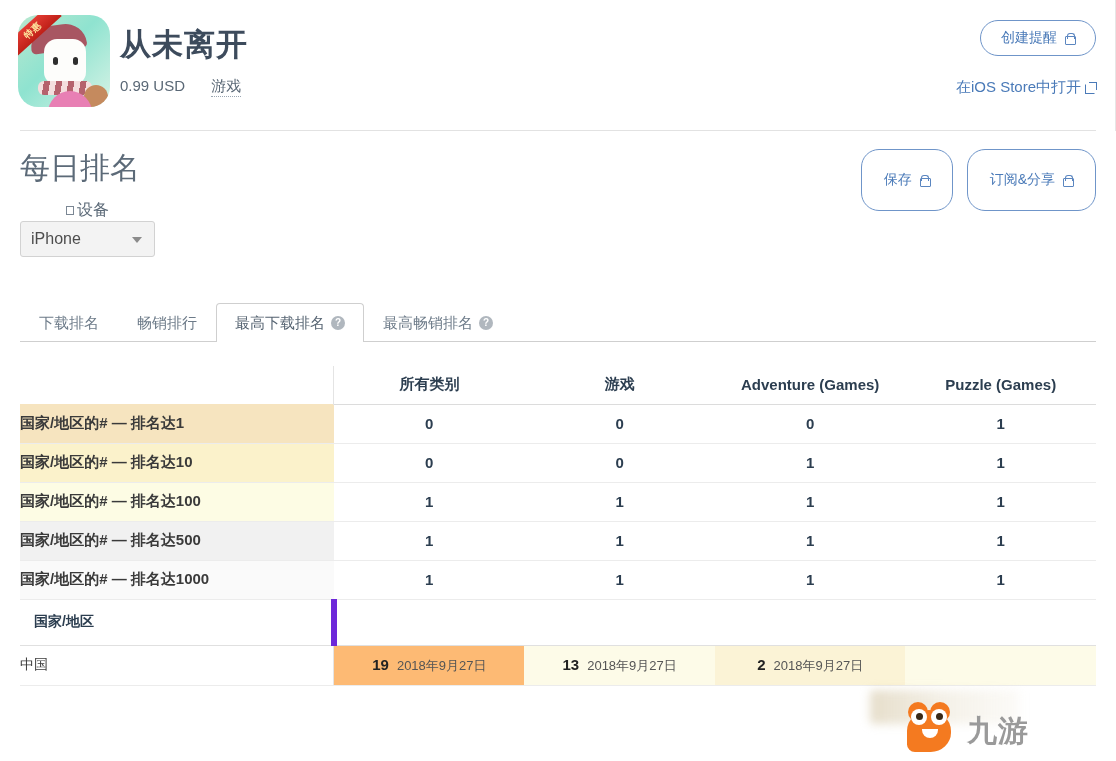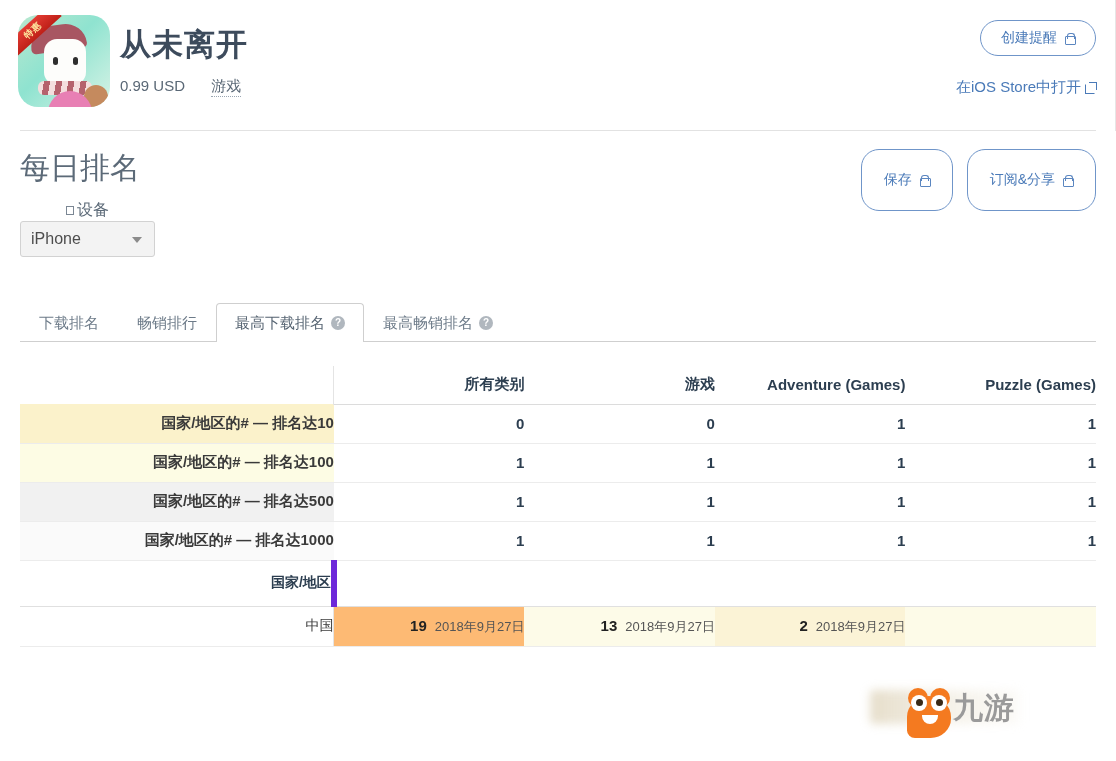--- a/index.html
+++ b/index.html
@@ -150,21 +150,21 @@
     content: ""; position: absolute; left: 0; right: 0; bottom: -1px; height: 2px; background: #fff;
   }
   .q-ico {
     display:inline-block; width: 14px; height: 14px; border-radius: 50%;
     background: #b0b7be; color: #fff; font-size: 10px; font-weight: bold;
     text-align: center; line-height: 14px; font-family:"Liberation Sans",sans-serif;
   }
 
   
   .tbl { position: absolute; left: 20px; top: 366px; width: 1076px; border-collapse: collapse; }
-  .tbl td, .tbl th { padding: 0; text-align: right; }
+  .tbl td, .tbl th { padding: 0; }
   .col-label { width: 313px; }
   .col-num   { width: 190px; }
   .hdr-cell {
     height: 38px; font-size: 15px; font-weight: bold; color: #2c3e50;
     text-align: center; vertical-align: middle; border-bottom: 1px solid #dcdcdc;
   }
   .hdr-cell.blank { border-right: 1px solid #e4e4e4; border-bottom: none; }
   .row-label {
     font-size: 15px; font-weight: bold; color: #3a3a3a;
     padding-left: 14px; height: 39px; vertical-align: middle;
@@ -184,21 +184,21 @@
   }
   .country-row td { height: 40px; vertical-align: middle; border-bottom: 1px solid #ececec; }
   .country-name { font-size: 14px; color: #3a3a3a; padding-left: 14px; border-right: 1px solid #e4e4e4; }
   .rank-cell { text-align: center; font-size: 14px; color: #444; white-space: nowrap; }
   .rank-num { font-weight: bold; color: #222; font-size: 15px; margin-right: 8px; }
   .rank-date { color: #555; font-size: 13px; }
 
   
   .watermark {
     position: absolute; left: 905px; top: 688px; width: 200px; height: 64px;
-    display: flex; align-items: flex-start; gap: 0; pointer-events: none;
+    display: flex; align-items: flex-end; gap: 14px; pointer-events: none;
   }
   .wm-blur {
     position: absolute; left: -35px; top: 2px; width: 150px; height: 34px;
     background: linear-gradient(90deg, rgba(210,195,160,.55), rgba(225,215,190,.35), rgba(235,228,210,.15));
     filter: blur(5px); border-radius: 4px;
   }
   .wm-mascot { position: relative; width: 48px; height: 50px; flex: 0 0 48px; }
   .wm-body {
     position: absolute; left: 2px; top: 8px; width: 44px; height: 42px;
     background: #f47a20; border-radius: 50% 50% 46% 18%;
@@ -307,20 +307,27 @@
     <thead>
       <tr>
         <th class="hdr-cell blank"></th>
         <th class="hdr-cell">所有类别</th>
         <th class="hdr-cell">游戏</th>
         <th class="hdr-cell">Adventure (Games)</th>
         <th class="hdr-cell">Puzzle (Games)</th>
       </tr>
     </thead>
     <tbody>
+      <tr>
+        <td class="row-label" style="background:#f6e4bf">国家/地区的# — 排名达1</td>
+        <td class="row-val">0</td>
+        <td class="row-val">0</td>
+        <td class="row-val">0</td>
+        <td class="row-val">1</td>
+      </tr>
       <tr>
         <td class="row-label" style="background:#fbf2cb">国家/地区的# — 排名达10</td>
         <td class="row-val">0</td>
         <td class="row-val">0</td>
         <td class="row-val">1</td>
         <td class="row-val">1</td>
       </tr>
       <tr>
         <td class="row-label" style="background:#fdfce4">国家/地区的# — 排名达100</td>
         <td class="row-val">1</td>

